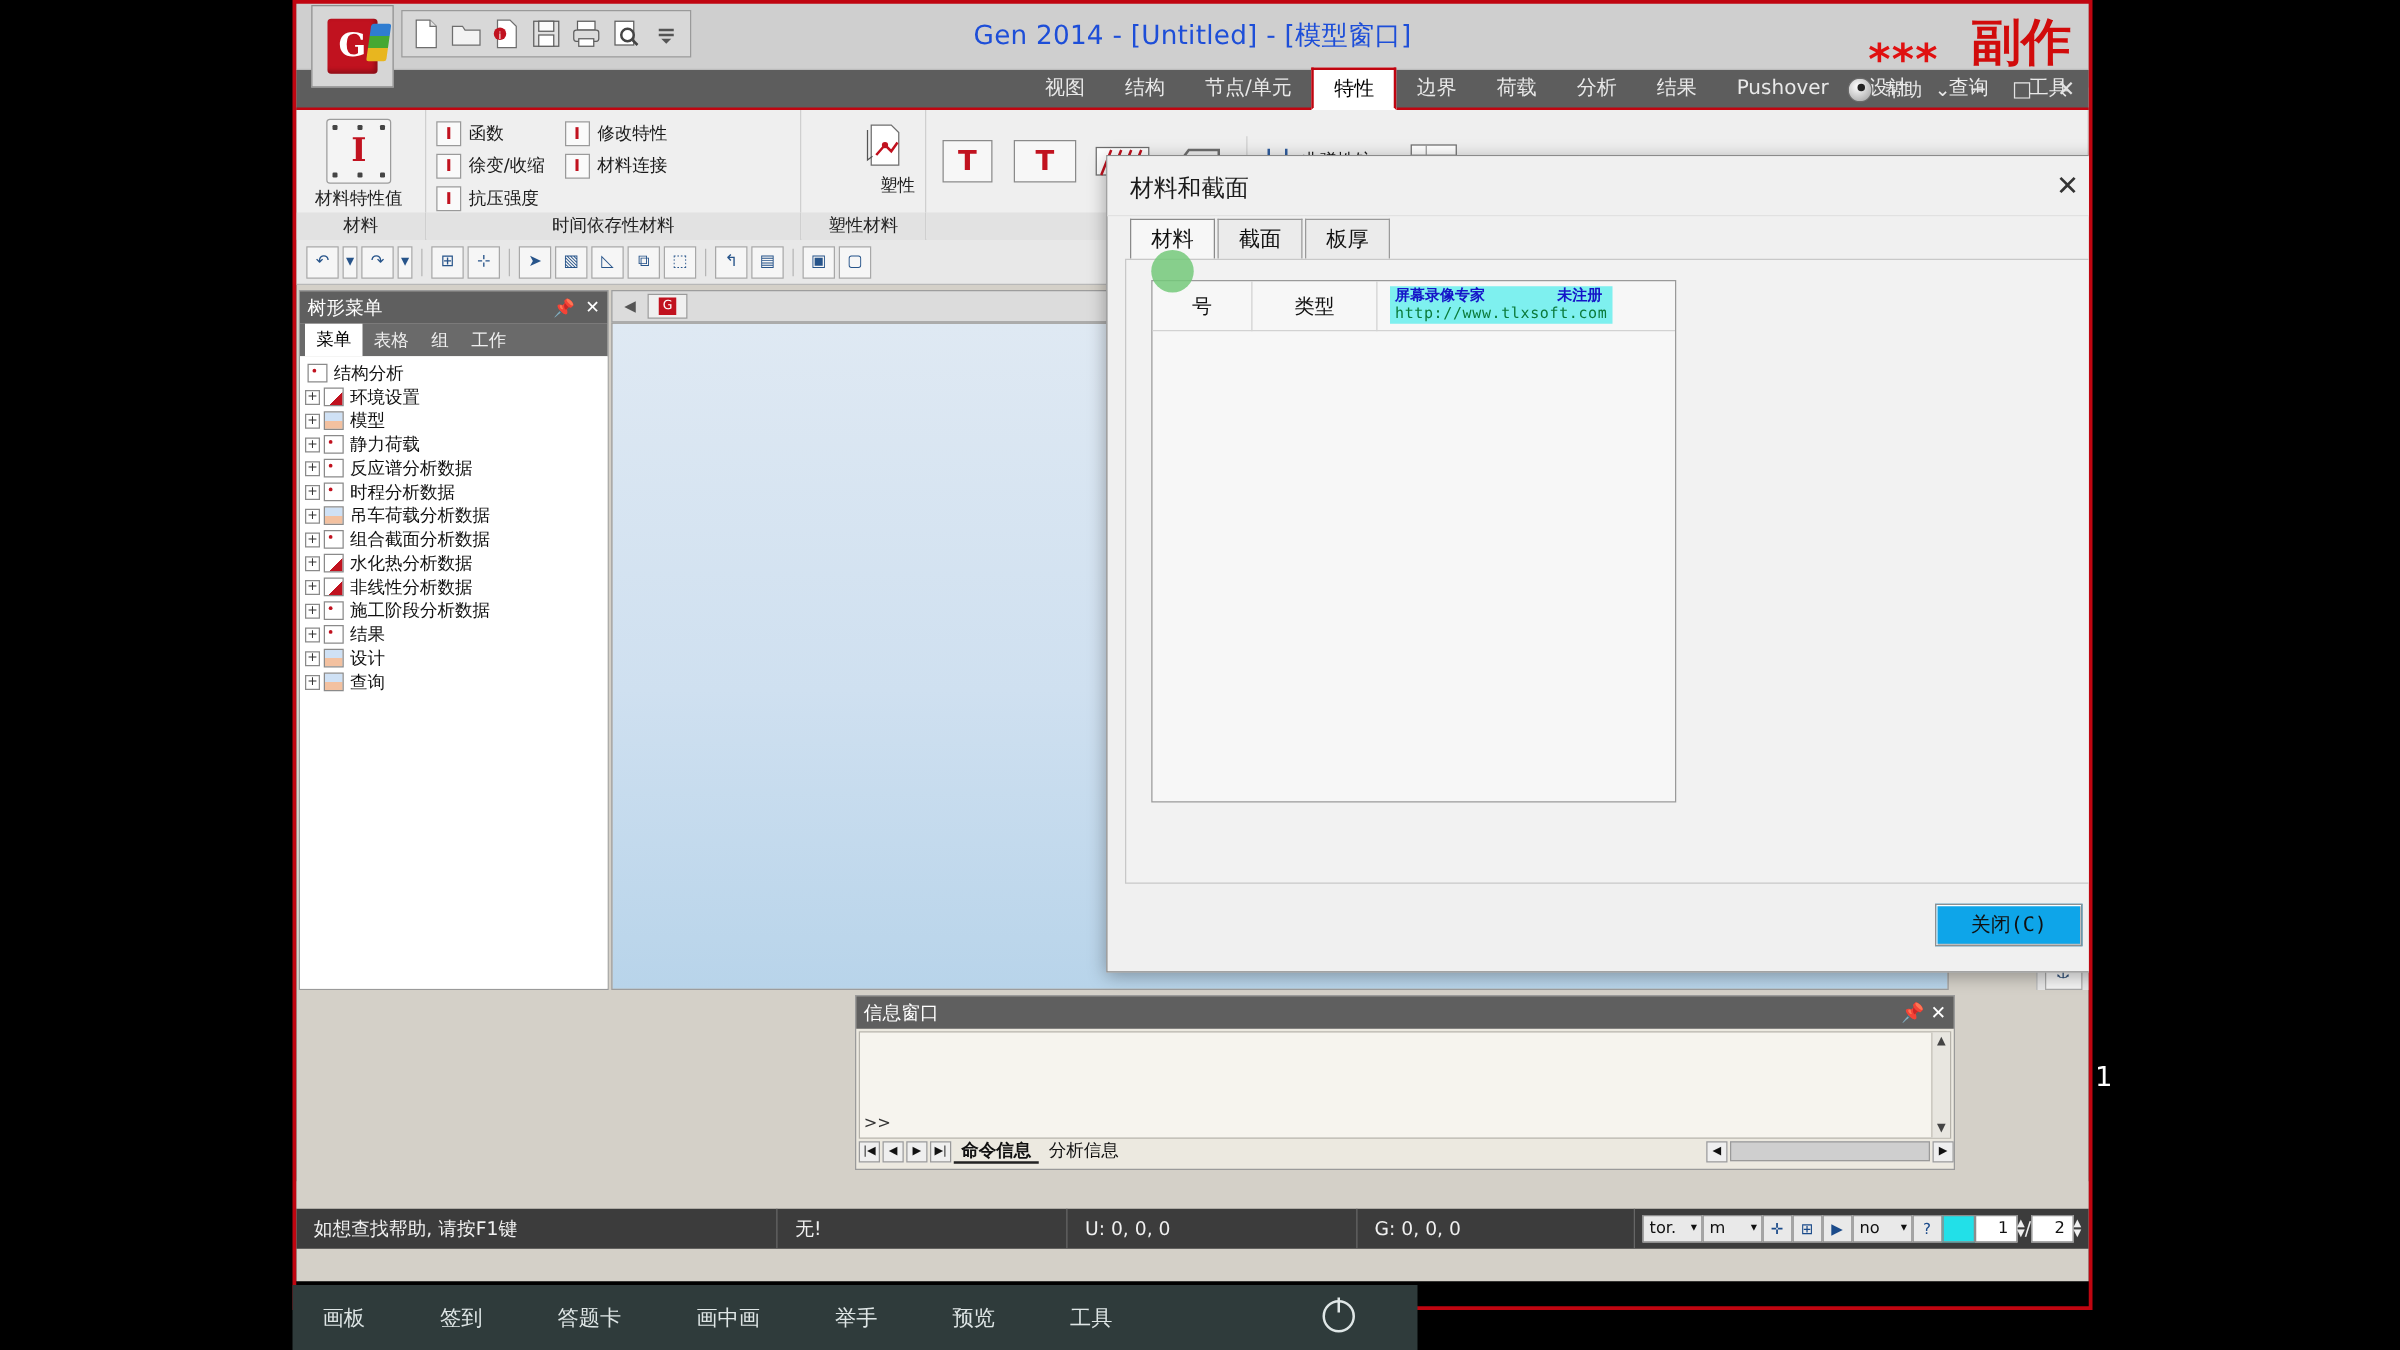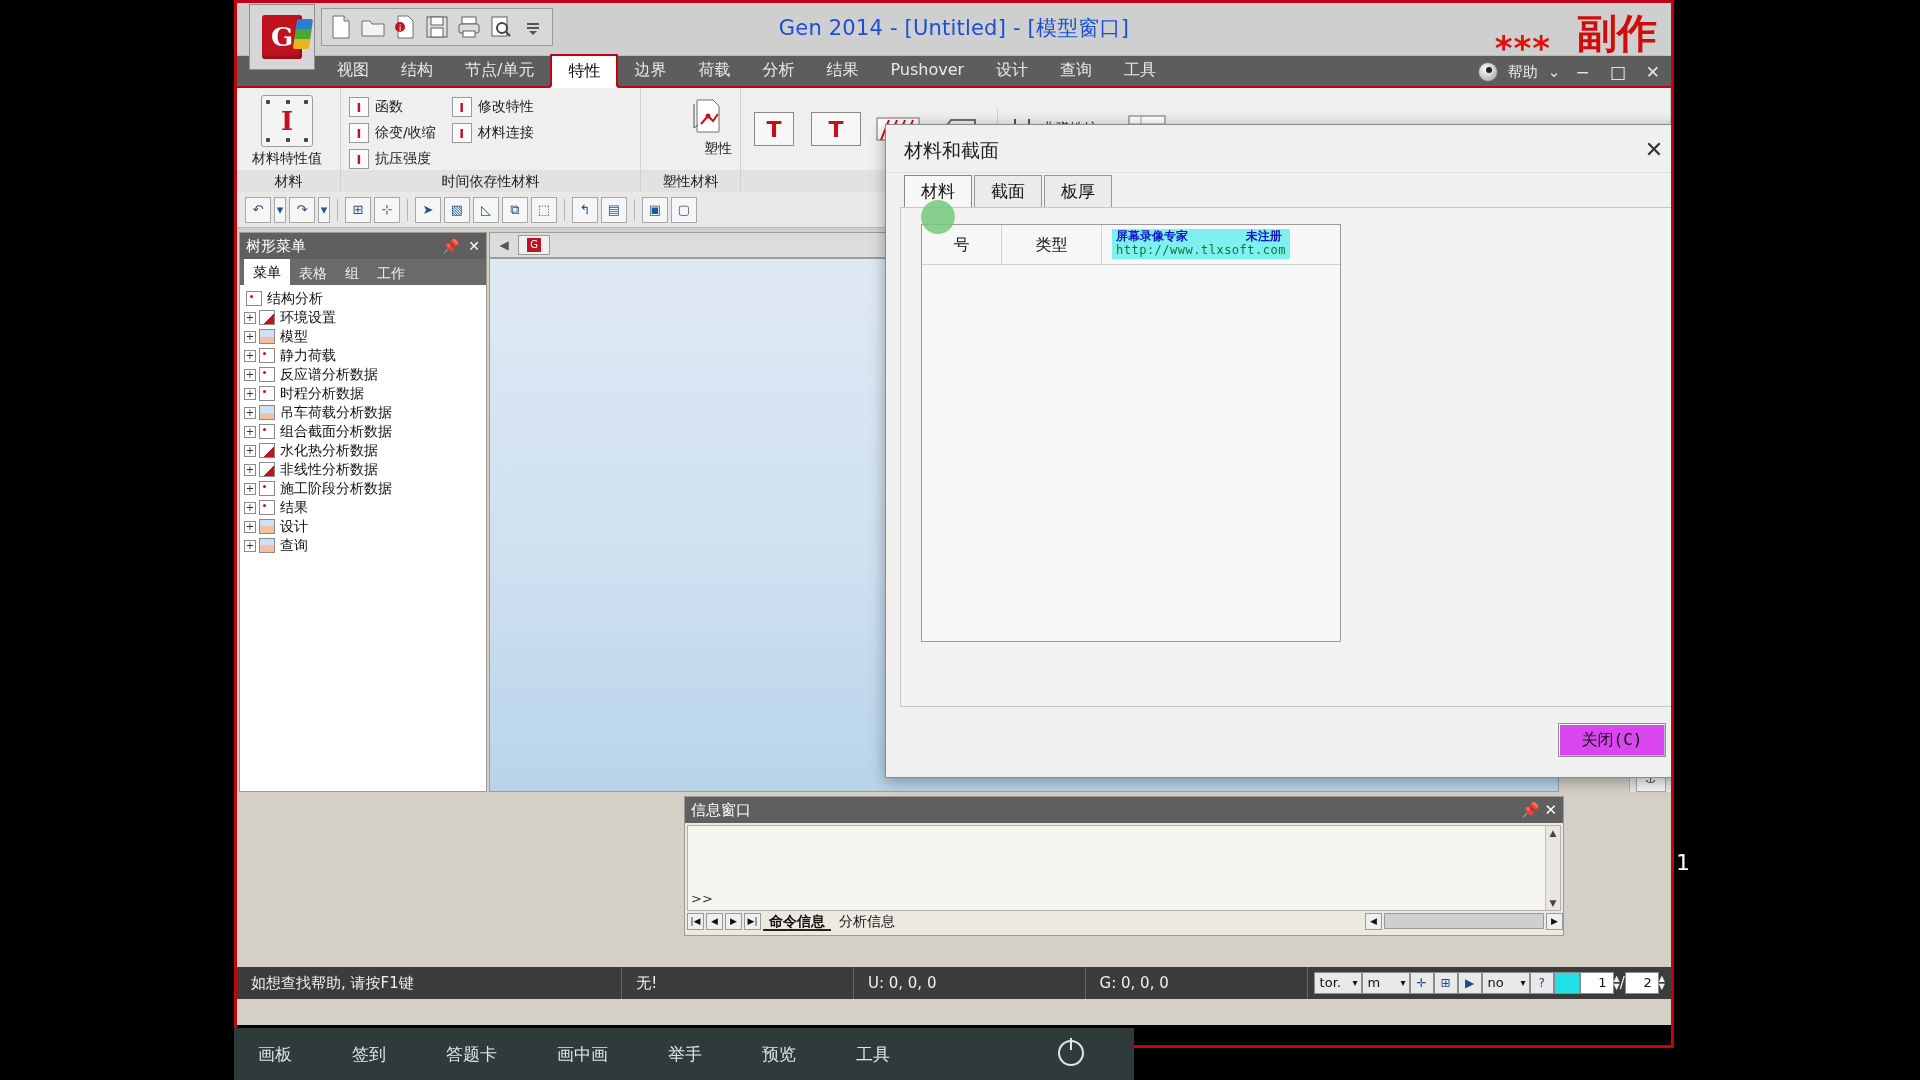--- a/index.html
+++ b/index.html
@@ -51,21 +51,21 @@
   .glogo::after{
     content:""; position:absolute; right:-9px; top:4px; width:16px; height:30px;
     background:
       linear-gradient(180deg,#2f7dd1 0 33%,#46a832 33% 66%,#e8b61f 66% 100%);
     transform:skewX(-8deg); border-radius:2px;
   }
   
   .ribbon-tabs {
     position:absolute; left:0; top:56px; width:100%; height:32px;
     background:#5d5d5d; border-bottom:2px solid #c00510;
-    display:flex; align-items:flex-end; padding-left:84px;
+    display:flex; align-items:flex-end; padding-left:108px;justify-content:flex-end;
   }
   .rtab {
     height:32px; line-height:32px; padding:0 16px; color:#e9e9e9; font-size:16px;
     cursor:default;
   }
   .rtab.active {
     background:#fff; color:#000;
     border:2px solid #c00510; border-bottom:2px solid #fff;
     margin-bottom:-2px; height:34px; line-height:30px;
   }
@@ -223,22 +223,22 @@
   .wm2{color:#0a7a3a;font-size:12px;letter-spacing:.5px;}
   .btn-col{position:absolute;right:16px;top:16px;width:160px;display:flex;flex-direction:column;gap:11px;}
   .dbtn{
     height:32px;background:#e9e9e9;border:1px solid #8f8f8f;
     font-size:16px;color:#111;display:flex;align-items:center;justify-content:center;
     font-family:"DejaVu Sans Mono","Liberation Mono",monospace;
     box-shadow:inset 1px 1px 0 #fff, inset -1px -1px 0 #bdbdbd;
   }
   .dlg-foot{position:absolute;left:0;bottom:0;width:100%;height:68px;}
   .close-btn{
-    position:absolute;right:18px;top:14px;width:108px;height:34px;
-    background:#d946ef;border:1px solid #8f8f8f;font-size:16px;
+    position:absolute;right:18px;top:14px;width:118px;height:34px;
+    background:#0ea5e9;border:1px solid #8f8f8f;font-size:16px;
     display:flex;align-items:center;justify-content:center;
     font-family:"DejaVu Sans Mono","Liberation Mono",monospace;
     box-shadow:inset 1px 1px 0 #fff, inset -1px -1px 0 #bdbdbd;
   }
   
   .cursor-dot{
     position:absolute;left:684px;top:200px;width:34px;height:34px;border-radius:50%;
     background:#74c97a;opacity:.85;z-index:70;
   }
   .cursor-arrow{

